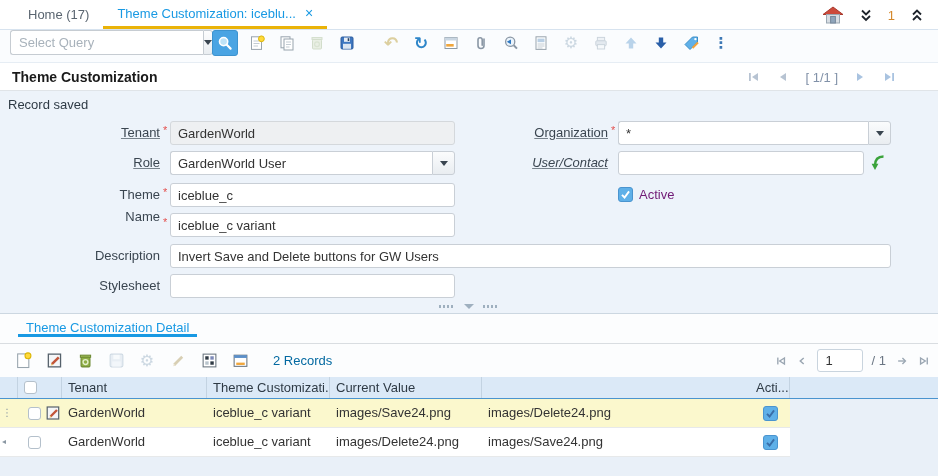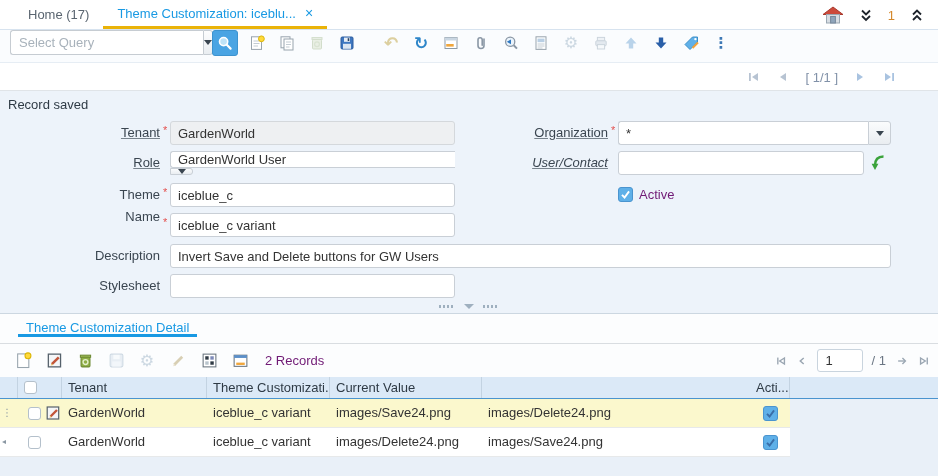--- a/index.html
+++ b/index.html
@@ -66,21 +66,21 @@
   .grip-caret { width:0; height:0; border-left:5px solid transparent; border-right:5px solid transparent; border-top:5px solid #9fb0bf; }
   
   .detail { position:absolute; left:0; top:314px; width:938px; height:162px; background:#e9f0f8; }
   .dtabbar { position:absolute; left:0; top:0; width:938px; height:30px;
     background:#fcfdfe; border-bottom:1px solid #d9dde1; }
   .dtab { position:absolute; left:18px; top:0; height:23px; line-height:28px;
     padding:0 8px; color:#1899e3; border-bottom:3px solid #1899e3; }
   .dtoolbar { position:absolute; left:0; top:30px; width:938px; height:33px;
     background:#fcfdfe; display:flex; align-items:center; }
   .dicons { display:flex; align-items:center; gap:9px; margin-left:12px; }
-  .records-label { margin-left:14px; color:#701a75; }
+  .records-label { margin-left:22px; color:#0369a1; }
   .dpager { position:absolute; right:8px; top:0; height:33px; display:flex; align-items:center; gap:9px; }
   .dpager input { width:46px; height:23px; border:1px solid #c9d4de; border-radius:3px;
     text-align:left; padding-left:8px; font:inherit; color:#333; outline:none; }
   .dpager .of { color:#6b7684; }
   
   .gridhead { position:absolute; left:0; top:63px; width:938px; height:22px;
     background:#dbe9f7; border-bottom:1px solid #4a94cf; }
   .hcell { position:absolute; top:0; height:21px; line-height:21px; padding-left:6px;
     color:#2e3a45; border-right:1px solid #c3d3e2; white-space:nowrap; overflow:hidden; }
   .grow { position:absolute; left:0; width:790px; height:29px; border-bottom:1px solid #e7e9ea; }
@@ -235,20 +235,21 @@
           <line x1="9.5" y1="13" x2="15" y2="7.5" stroke="#f2a33c" stroke-width="2"></line>
         </svg>
       </span>
       <span class="tbtn">
         <span class="glyph" style="font-size:15px; color:#3d78b5; font-weight:bold;">⋮</span>
       </span>
     </div>
   </div>
 
   <div class="titlebar">
+    <span class="panel-title">Theme Customization</span>
     <div class="recnav">
       <span>
         <svg width="14" height="14" viewBox="0 0 14 14">
             <rect x="2" y="3" width="1.8" height="8" fill="#b7c3d2"></rect>
             <polygon points="11,3 5,7 11,11" fill="#b7c3d2"></polygon>
           </svg>
       </span>
       <span>
         <svg width="14" height="14" viewBox="0 0 14 14">
             <polygon points="10,3 4,7 10,11" fill="#b7c3d2"></polygon>
@@ -280,21 +281,21 @@
     <label class="flabel link" style="left:456px; top:121px;"><span>Organization</span></label>
     <span class="req" style="position:absolute; left:610px; top:124px;">*</span>
     <div class="fcombo" style="left:618px; top:121px; width:273px;">
       <input value="*" style="">
       <span class="combo-btn">
           <span class="caret-down"></span>
         </span>
     </div>
 
     <label class="flabel link" style="left:8px; top:151px;"><span>Role</span></label>
-    <div class="fcombo" style="left:170px; top:151px; width:285px;flex-direction:column;">
+    <div class="fcombo" style="left:170px; top:151px; width:285px;">
       <input value="GardenWorld User" style="">
       <span class="combo-btn">
           <span class="caret-down"></span>
         </span>
     </div>
 
     <label class="flabel link" style="left:456px; top:151px;font-style:italic;"><span>User/Contact</span></label>
     <input class="finput" style="left: 618px; top: 151px; width: 246px;" value="">
     <span style="position:absolute; left:869px; top:153px;">
       <svg width="19" height="19" viewBox="0 0 19 19">

